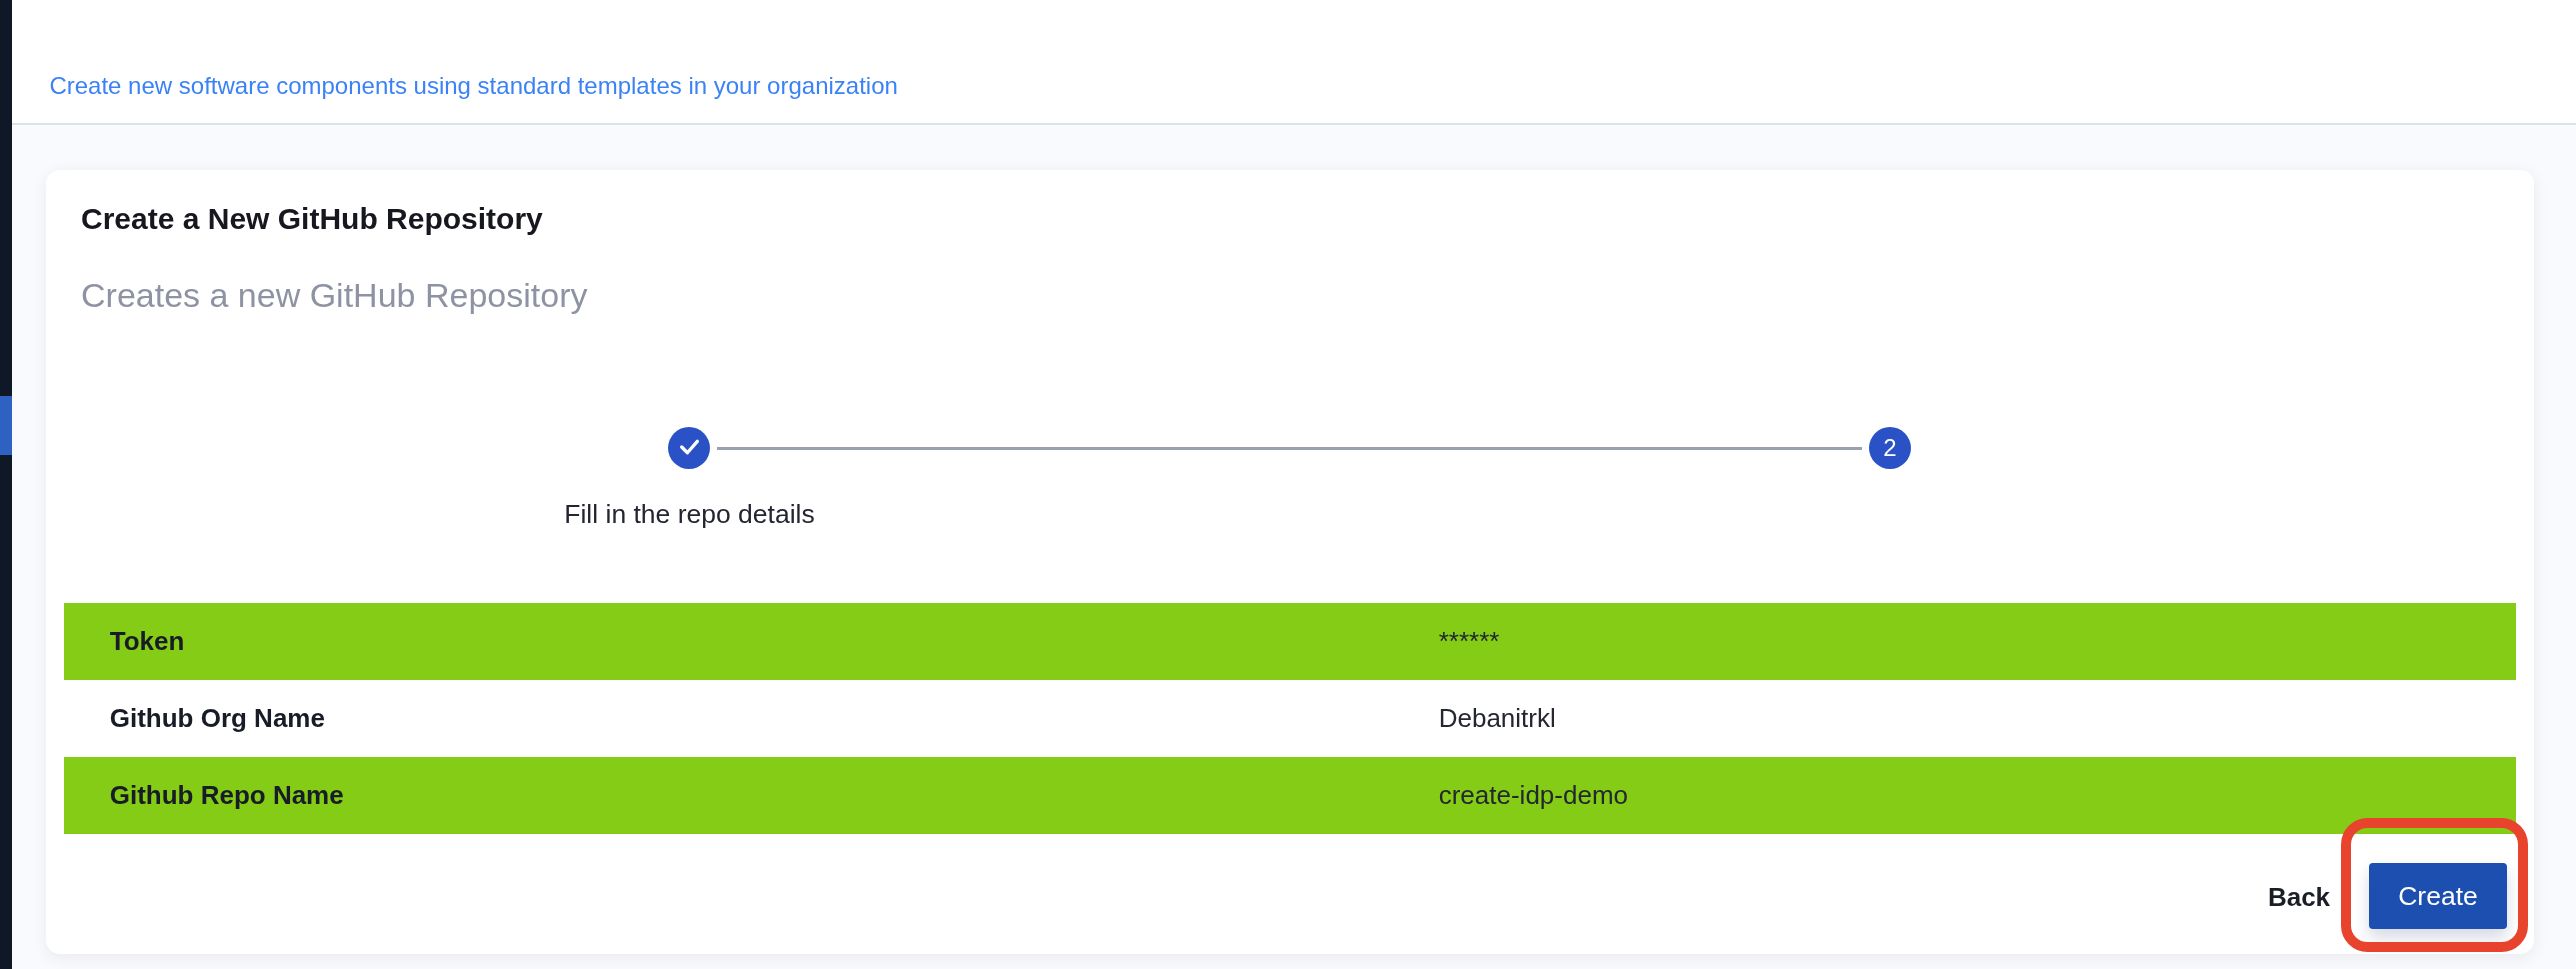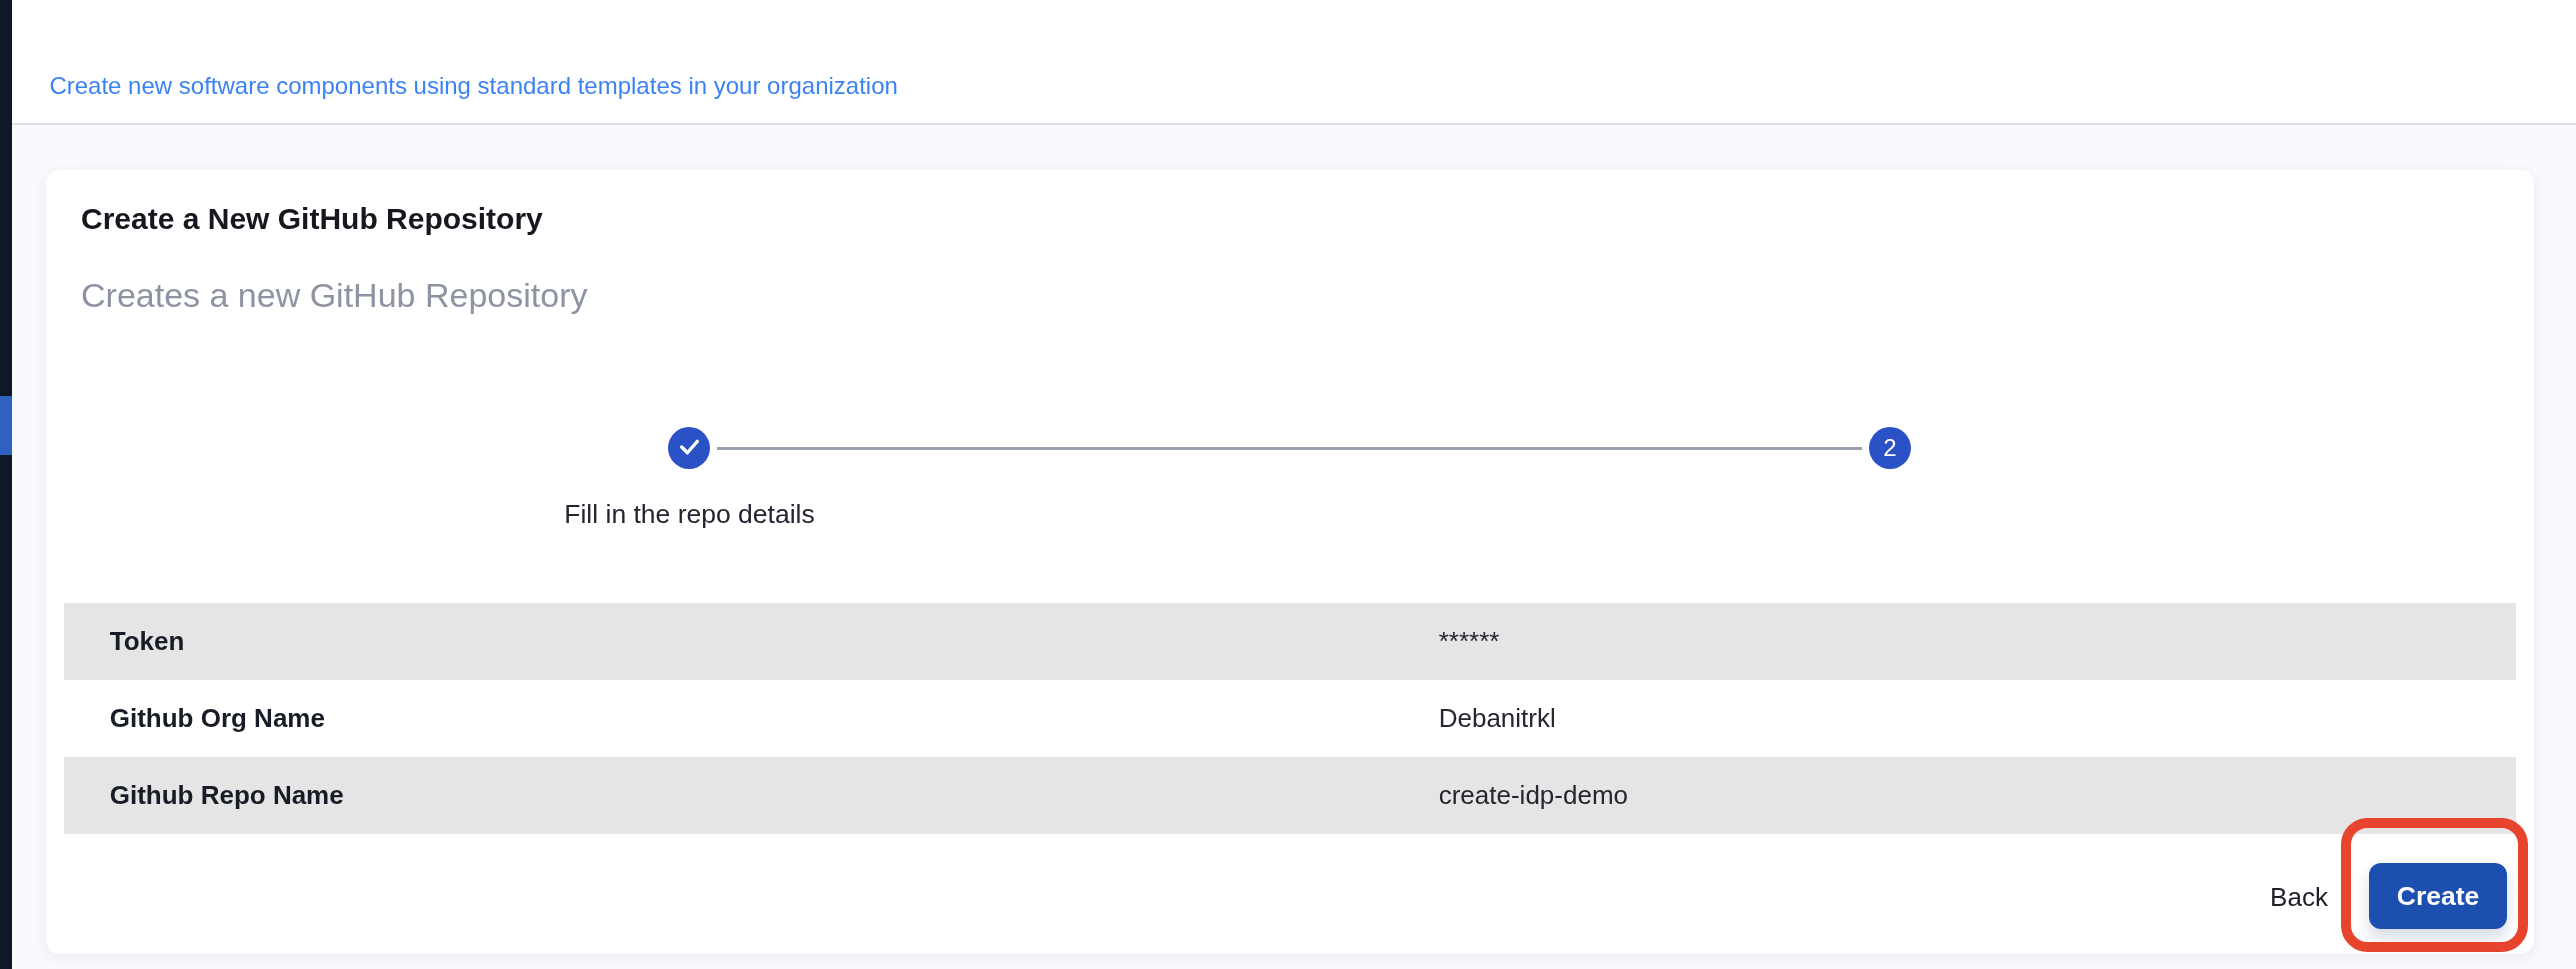--- a/index.html
+++ b/index.html
@@ -117,21 +117,21 @@
     position: absolute;
     left: 17.7px; top: 433px;
     width: 2452px;
   }
   .review-row {
     position: relative;
     height: 77px;
     display: flex;
     align-items: center;
   }
-  .review-row.striped { background: #e5e5e5; }
+  .review-row.striped { background: #84cc16; }
   .review-label {
     padding-left: 46px;
     font-size: 26px;
     font-weight: 700;
     color: #171c26;
   }
   .review-value {
     position: absolute;
     left: 1375px;
     font-size: 26px;
@@ -141,36 +141,36 @@
 
   
   .back-button {
     position: absolute;
     left: 2191px; top: 707px;
     width: 124px; height: 41px;
     display: flex;
     align-items: center;
     justify-content: center;
     font-size: 26px;
-    font-weight: 400;
+    font-weight: 700;
     color: #1b1e27;
     background: transparent;
     border: none;
     cursor: pointer;
   }
   .create-button {
     position: absolute;
     left: 2323px; top: 693px;
     width: 138px; height: 66px;
     background: #1d4fb0;
     border: none;
-    border-radius: 12px;
+    border-radius: 4px;
     color: #ffffff;
     font-size: 26.5px;
-    font-weight: 700;
+    font-weight: 400;
     font-family: "Liberation Sans", sans-serif;
     cursor: pointer;
     box-shadow: 0 8.8px 16px rgba(30, 50, 100, 0.18);
   }
 
   
   .annotation-highlight {
     position: absolute;
     left: 2295px; top: 648px;
     width: 187px; height: 134px;

